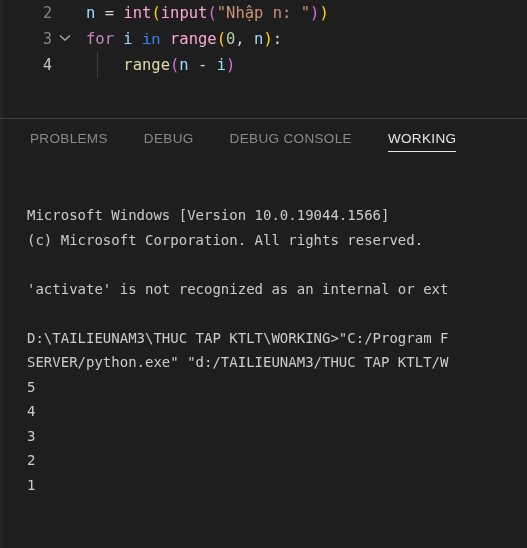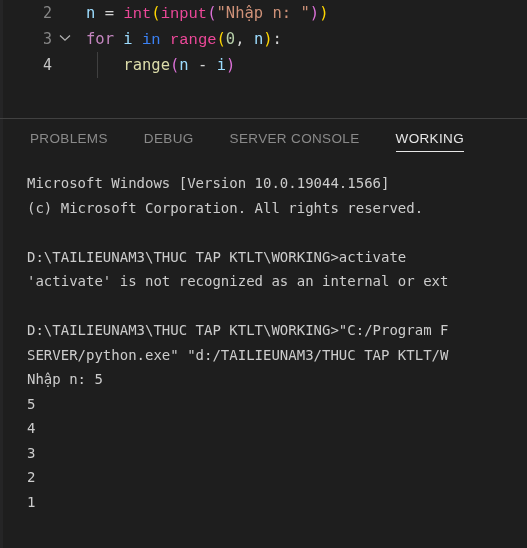--- a/index.html
+++ b/index.html
@@ -80,36 +80,37 @@
     width: 1px;
     height: 26px;
     background: #404040;
   }
   
   .t-plain  { color: #d4d4d4; }
   .t-var    { color: #9cdcfe; }
   .t-kw     { color: #3b82f6; font-family: Liberation Mono, monospace; }
   .t-ctrl   { color: #c586c0; }
   .t-fn     { color: #dcdcaa; }
-  .t-type   { color: #ec4899; font-family: Liberation Mono, monospace; }
+  .t-type   { color: #f9a8d4; }
   .t-str    { color: #ce9178; }
   .t-num    { color: #b5cea8; }
   .t-op     { color: #d4d4d4; }
   .t-par1   { color: #ffd700; }
   .t-par2   { color: #da70d6; }
 
   
   .panel {
     position: relative;
     flex: 1 1 auto;
     background: #1e1e1e;
     border-top: 1px solid #414141;
     overflow: hidden;
     display: flex;
     flex-direction: column;
+    gap: 32px;
   }
   .panel-left-border {
     position: absolute;
     left: 0; top: 0; bottom: 0;
     width: 3px;
     background: #252526;
     z-index: 4;
   }
   .panel-tabs {
     height: 40px;
@@ -174,34 +175,32 @@
         <div class="code-line active"><span class="ln">4</span><span class="indent-guide"></span><span class="code-text"><span class="t-plain">    </span><span class="t-fn">range</span><span class="t-par2">(</span><span class="t-var">n</span><span class="t-plain"> </span><span class="t-op">-</span><span class="t-plain"> </span><span class="t-var">i</span><span class="t-par2">)</span></span></div>
       </div>
   </div>
 
   <div class="panel">
     <div class="panel-left-border"></div>
 
     <div class="panel-tabs" id="panel-tabs">
         <div class="panel-tab">PROBLEMS</div>
         <div class="panel-tab">DEBUG</div>
-        <div class="panel-tab">SERVER CONSOLE</div>
+        <div class="panel-tab">DEBUG CONSOLE</div>
         <div class="panel-tab active">WORKING</div>
       </div>
 
     <div class="terminal" id="terminal-body">
         <div class="term-line">Microsoft Windows [Version 10.0.19044.1566]</div>
         <div class="term-line">(c) Microsoft Corporation. All rights reserved.</div>
         <div class="term-line blank">&nbsp;</div>
-        <div class="term-line">D:\TAILIEUNAM3\THUC TAP KTLT\WORKING&gt;activate</div>
         <div class="term-line">'activate' is not recognized as an internal or ext</div>
         <div class="term-line blank">&nbsp;</div>
         <div class="term-line">D:\TAILIEUNAM3\THUC TAP KTLT\WORKING&gt;"C:/Program F</div>
         <div class="term-line">SERVER/python.exe" "d:/TAILIEUNAM3/THUC TAP KTLT/W</div>
-        <div class="term-line">Nhập n: 5</div>
         <div class="term-line">5</div>
         <div class="term-line">4</div>
         <div class="term-line">3</div>
         <div class="term-line">2</div>
         <div class="term-line">1</div>
       </div>
   </div>
 
 </div>
 

